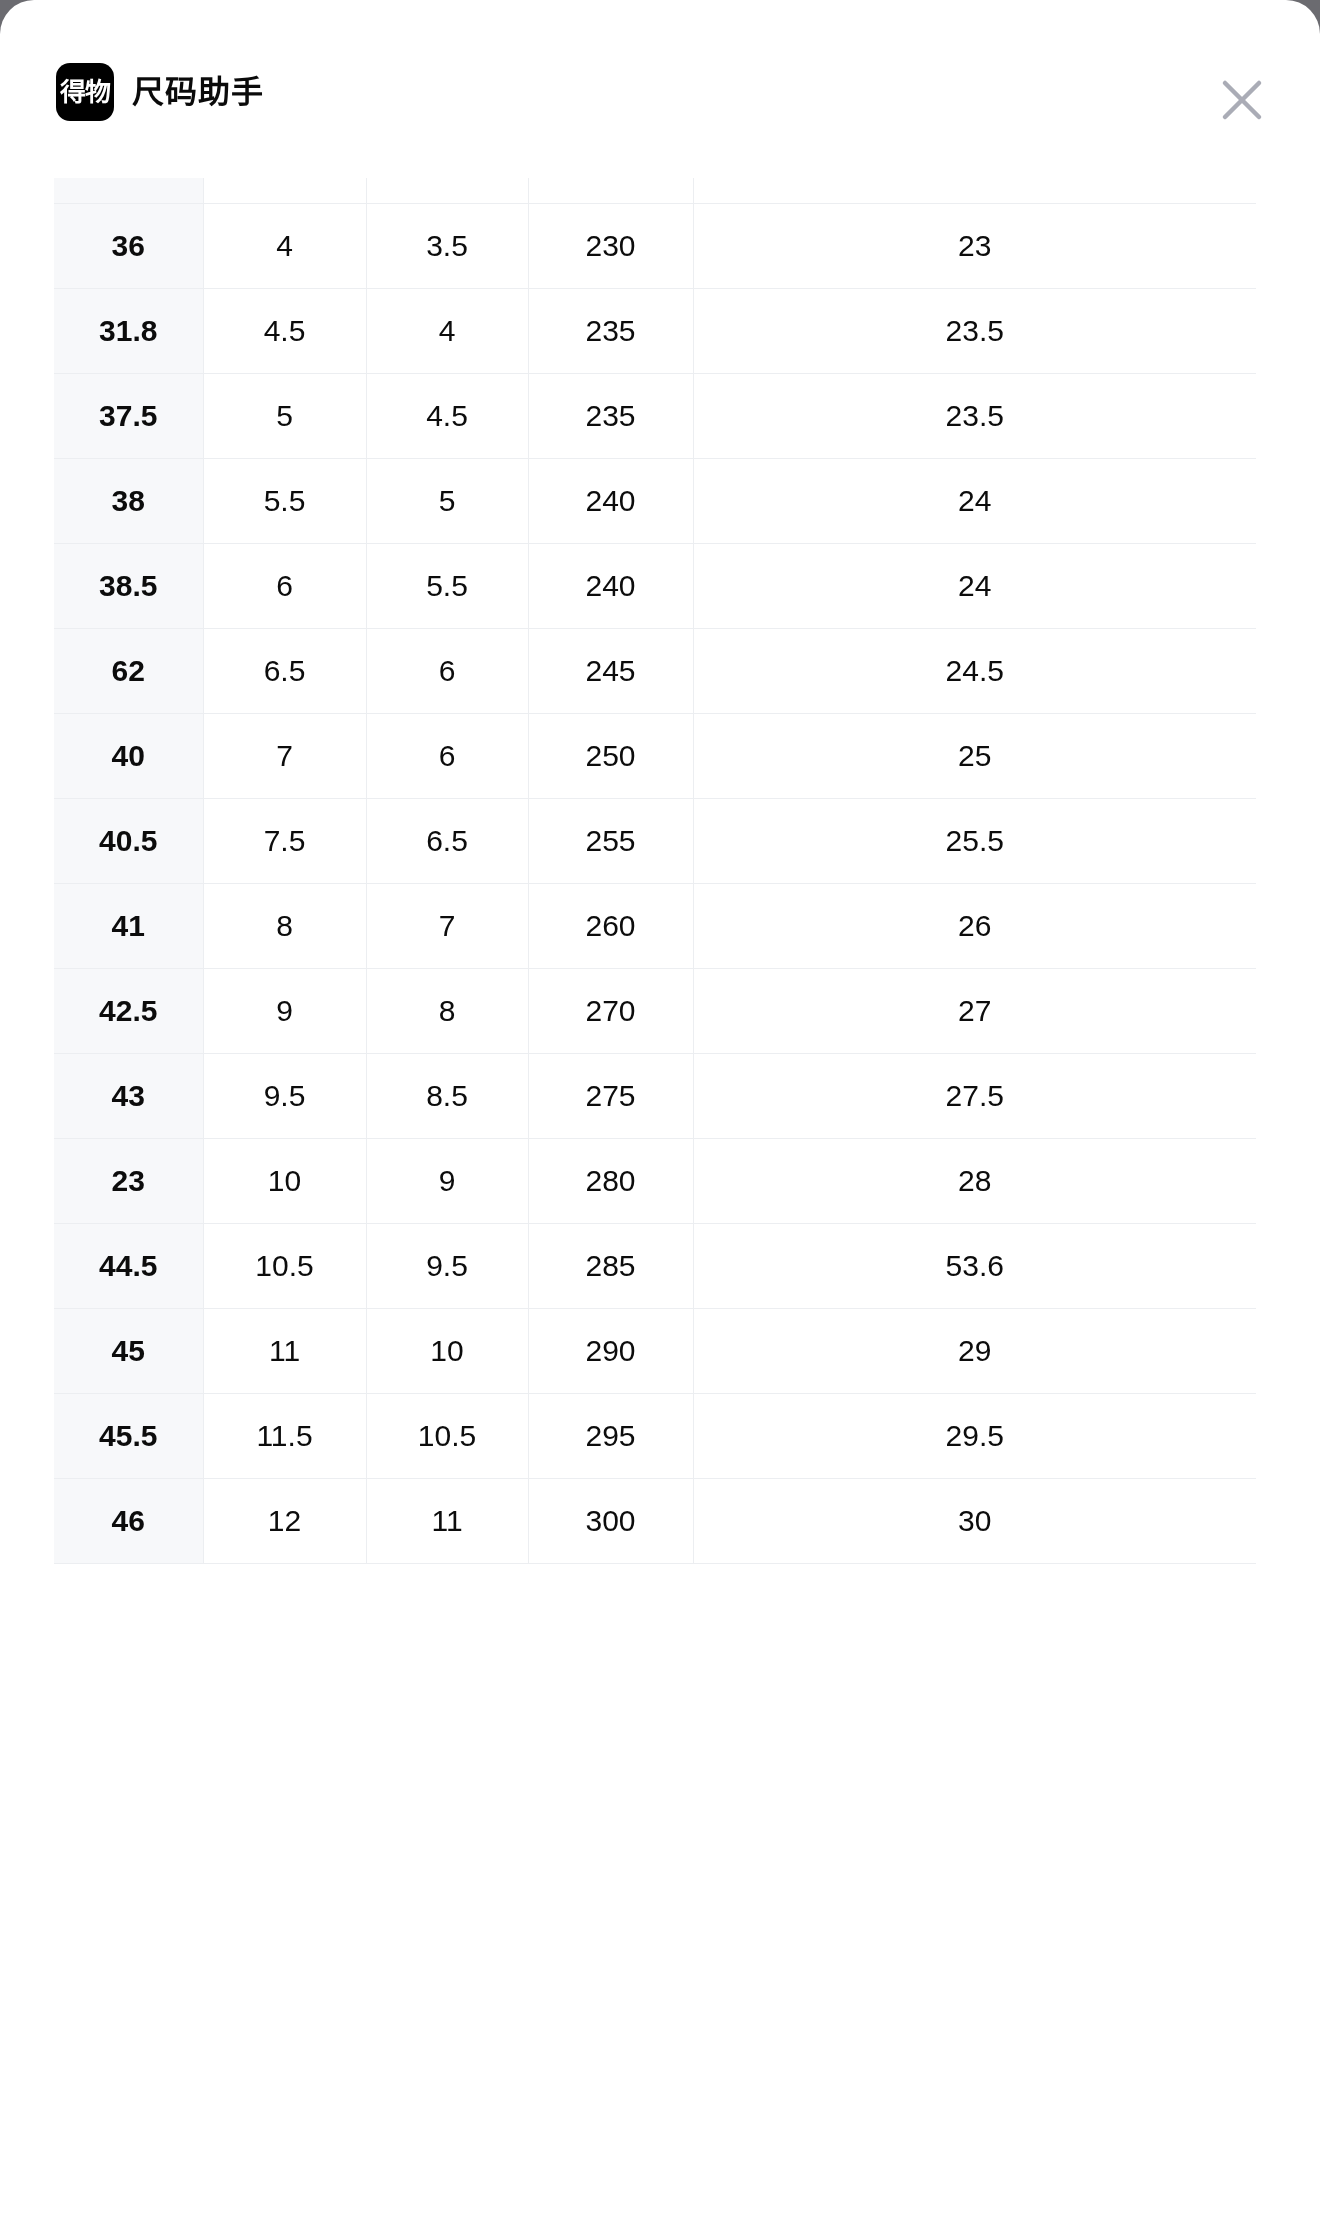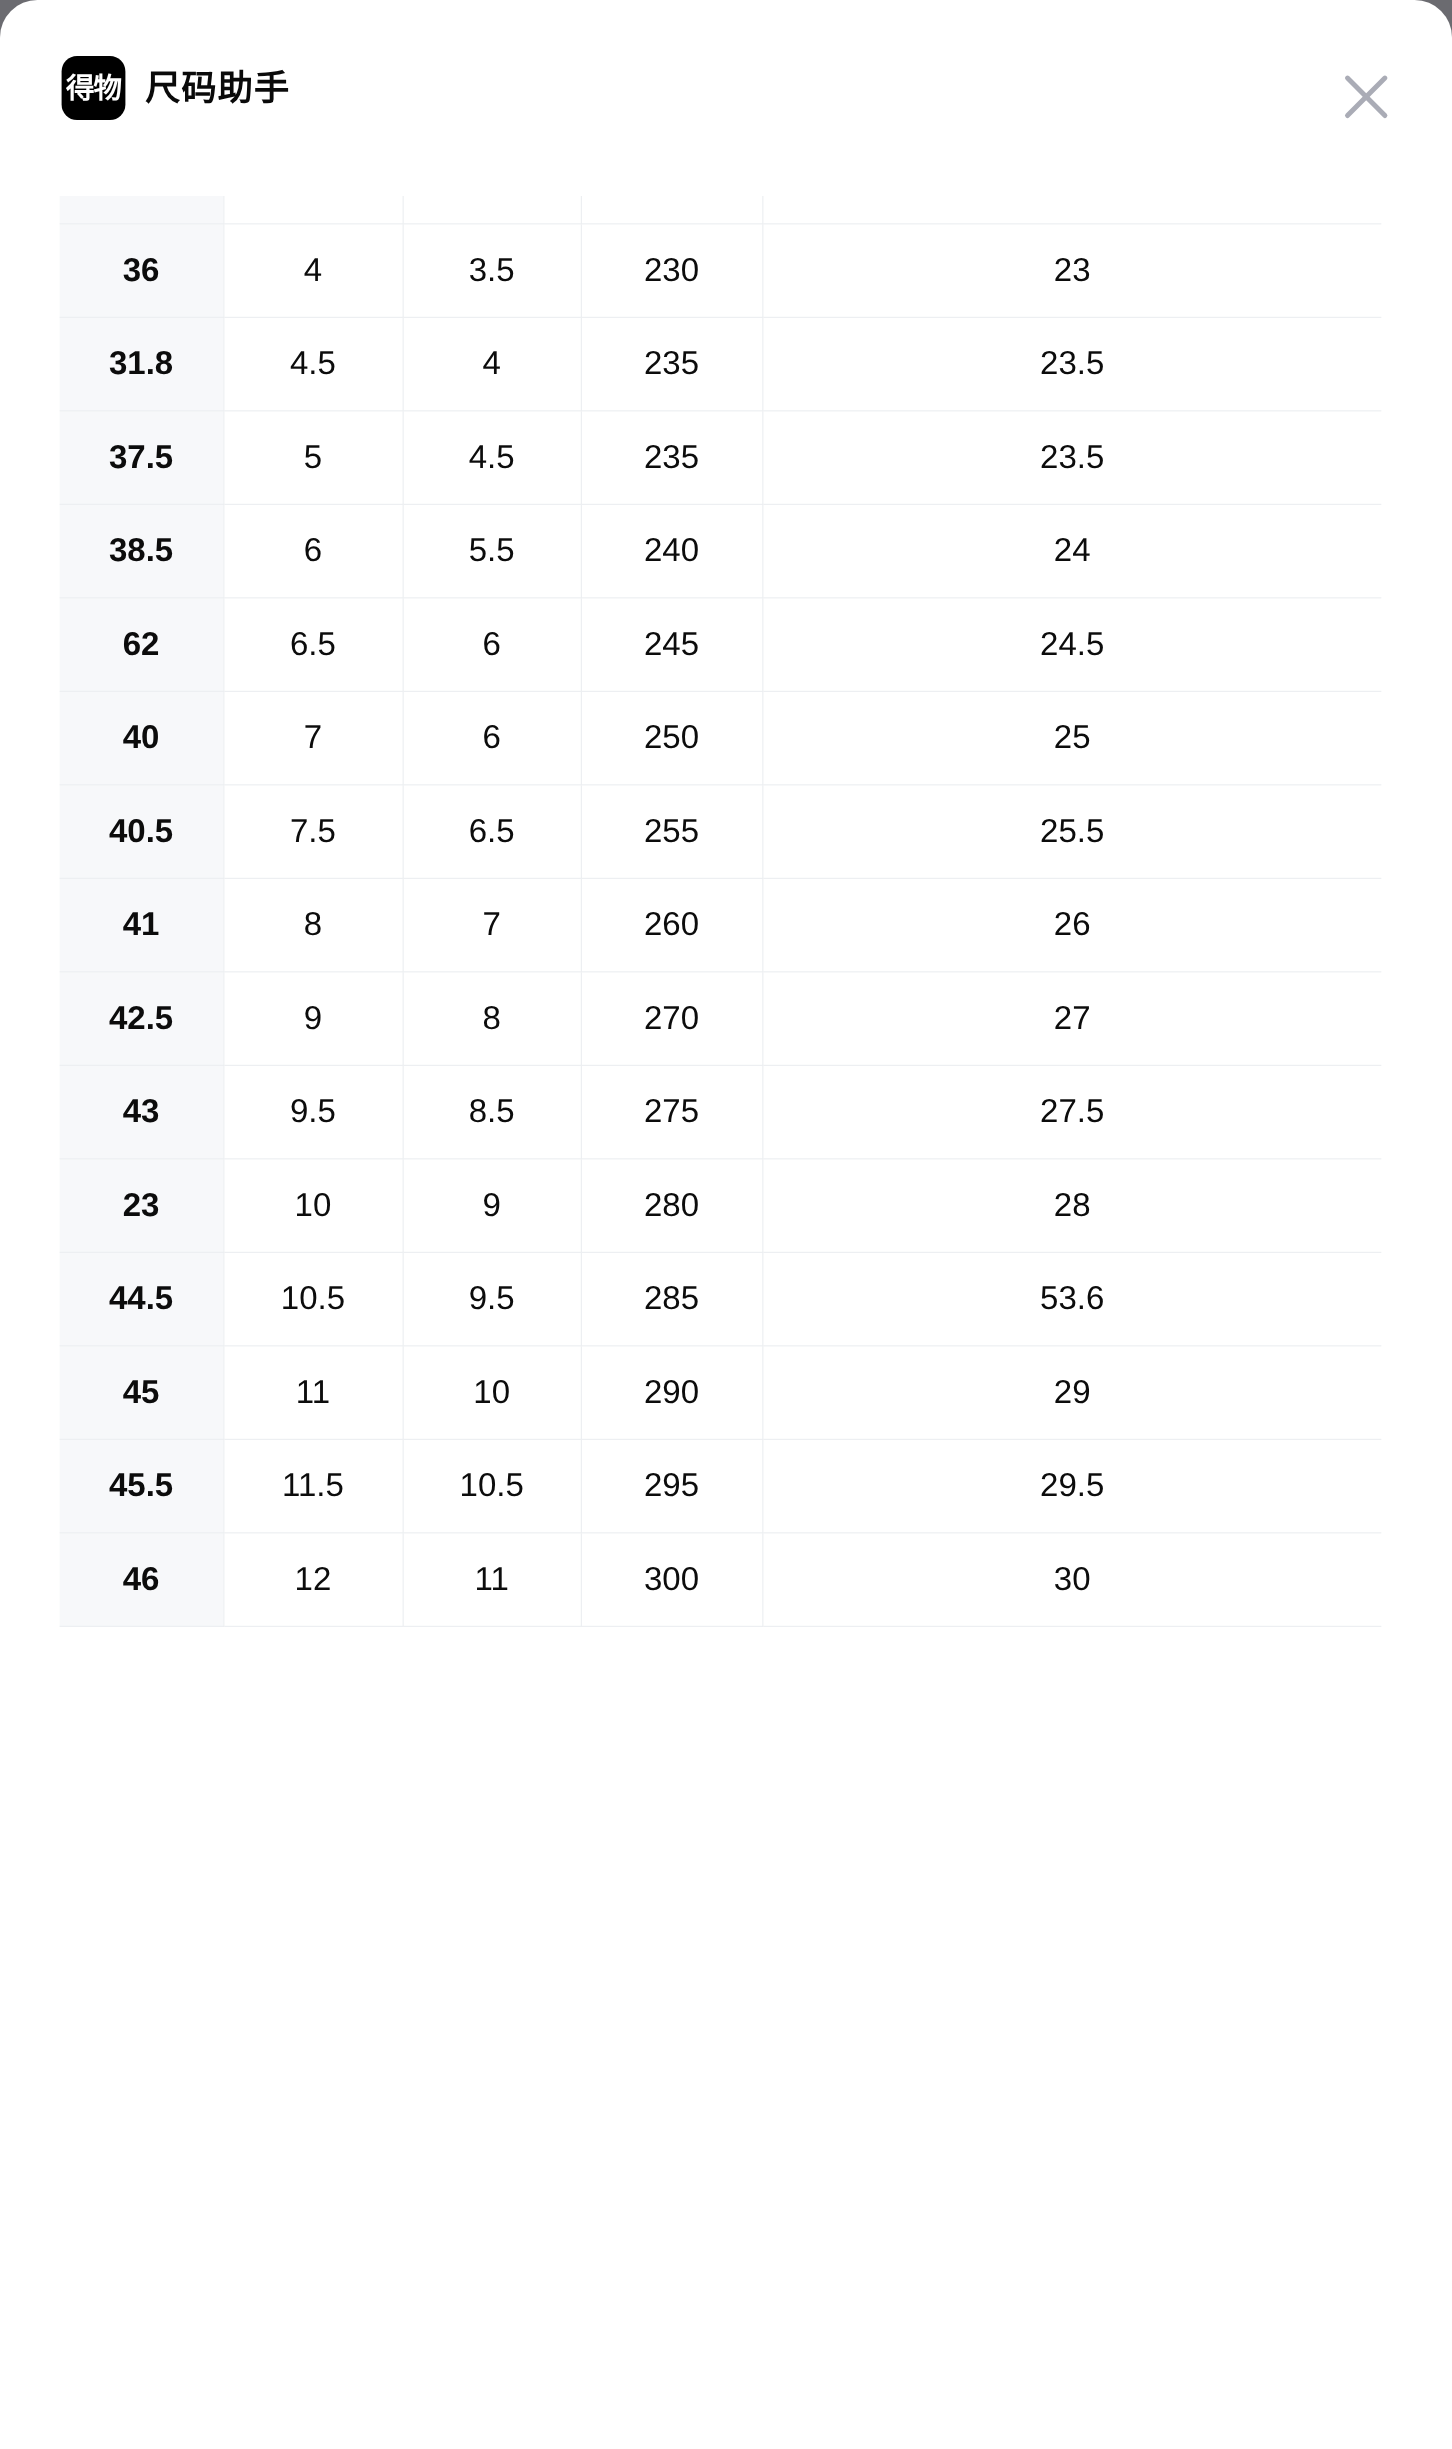--- a/index.html
+++ b/index.html
@@ -27,20 +27,21 @@
   }
 
   
   #header {
     position: relative;
     height: 160px;
     box-sizing: border-box;
     display: flex;
     align-items: center;
     padding: 0 0 0 56px;
+    margin-top: 12px;
   }
 
   #brand-block {
     display: flex;
     align-items: center;
     gap: 18px;
   }
 
   #app-logo {
     width: 58px;
@@ -194,20 +195,27 @@
             <td class="col-4">23.5</td>
           </tr>
           <tr class="data-row">
             <td class="col-0">37.5</td>
             <td class="col-1">5</td>
             <td class="col-2">4.5</td>
             <td class="col-3">235</td>
             <td class="col-4">23.5</td>
           </tr>
           <tr class="data-row">
+            <td class="col-0">38</td>
+            <td class="col-1">5.5</td>
+            <td class="col-2">5</td>
+            <td class="col-3">240</td>
+            <td class="col-4">24</td>
+          </tr>
+          <tr class="data-row">
             <td class="col-0">38.5</td>
             <td class="col-1">6</td>
             <td class="col-2">5.5</td>
             <td class="col-3">240</td>
             <td class="col-4">24</td>
           </tr>
           <tr class="data-row">
             <td class="col-0">62</td>
             <td class="col-1">6.5</td>
             <td class="col-2">6</td>

